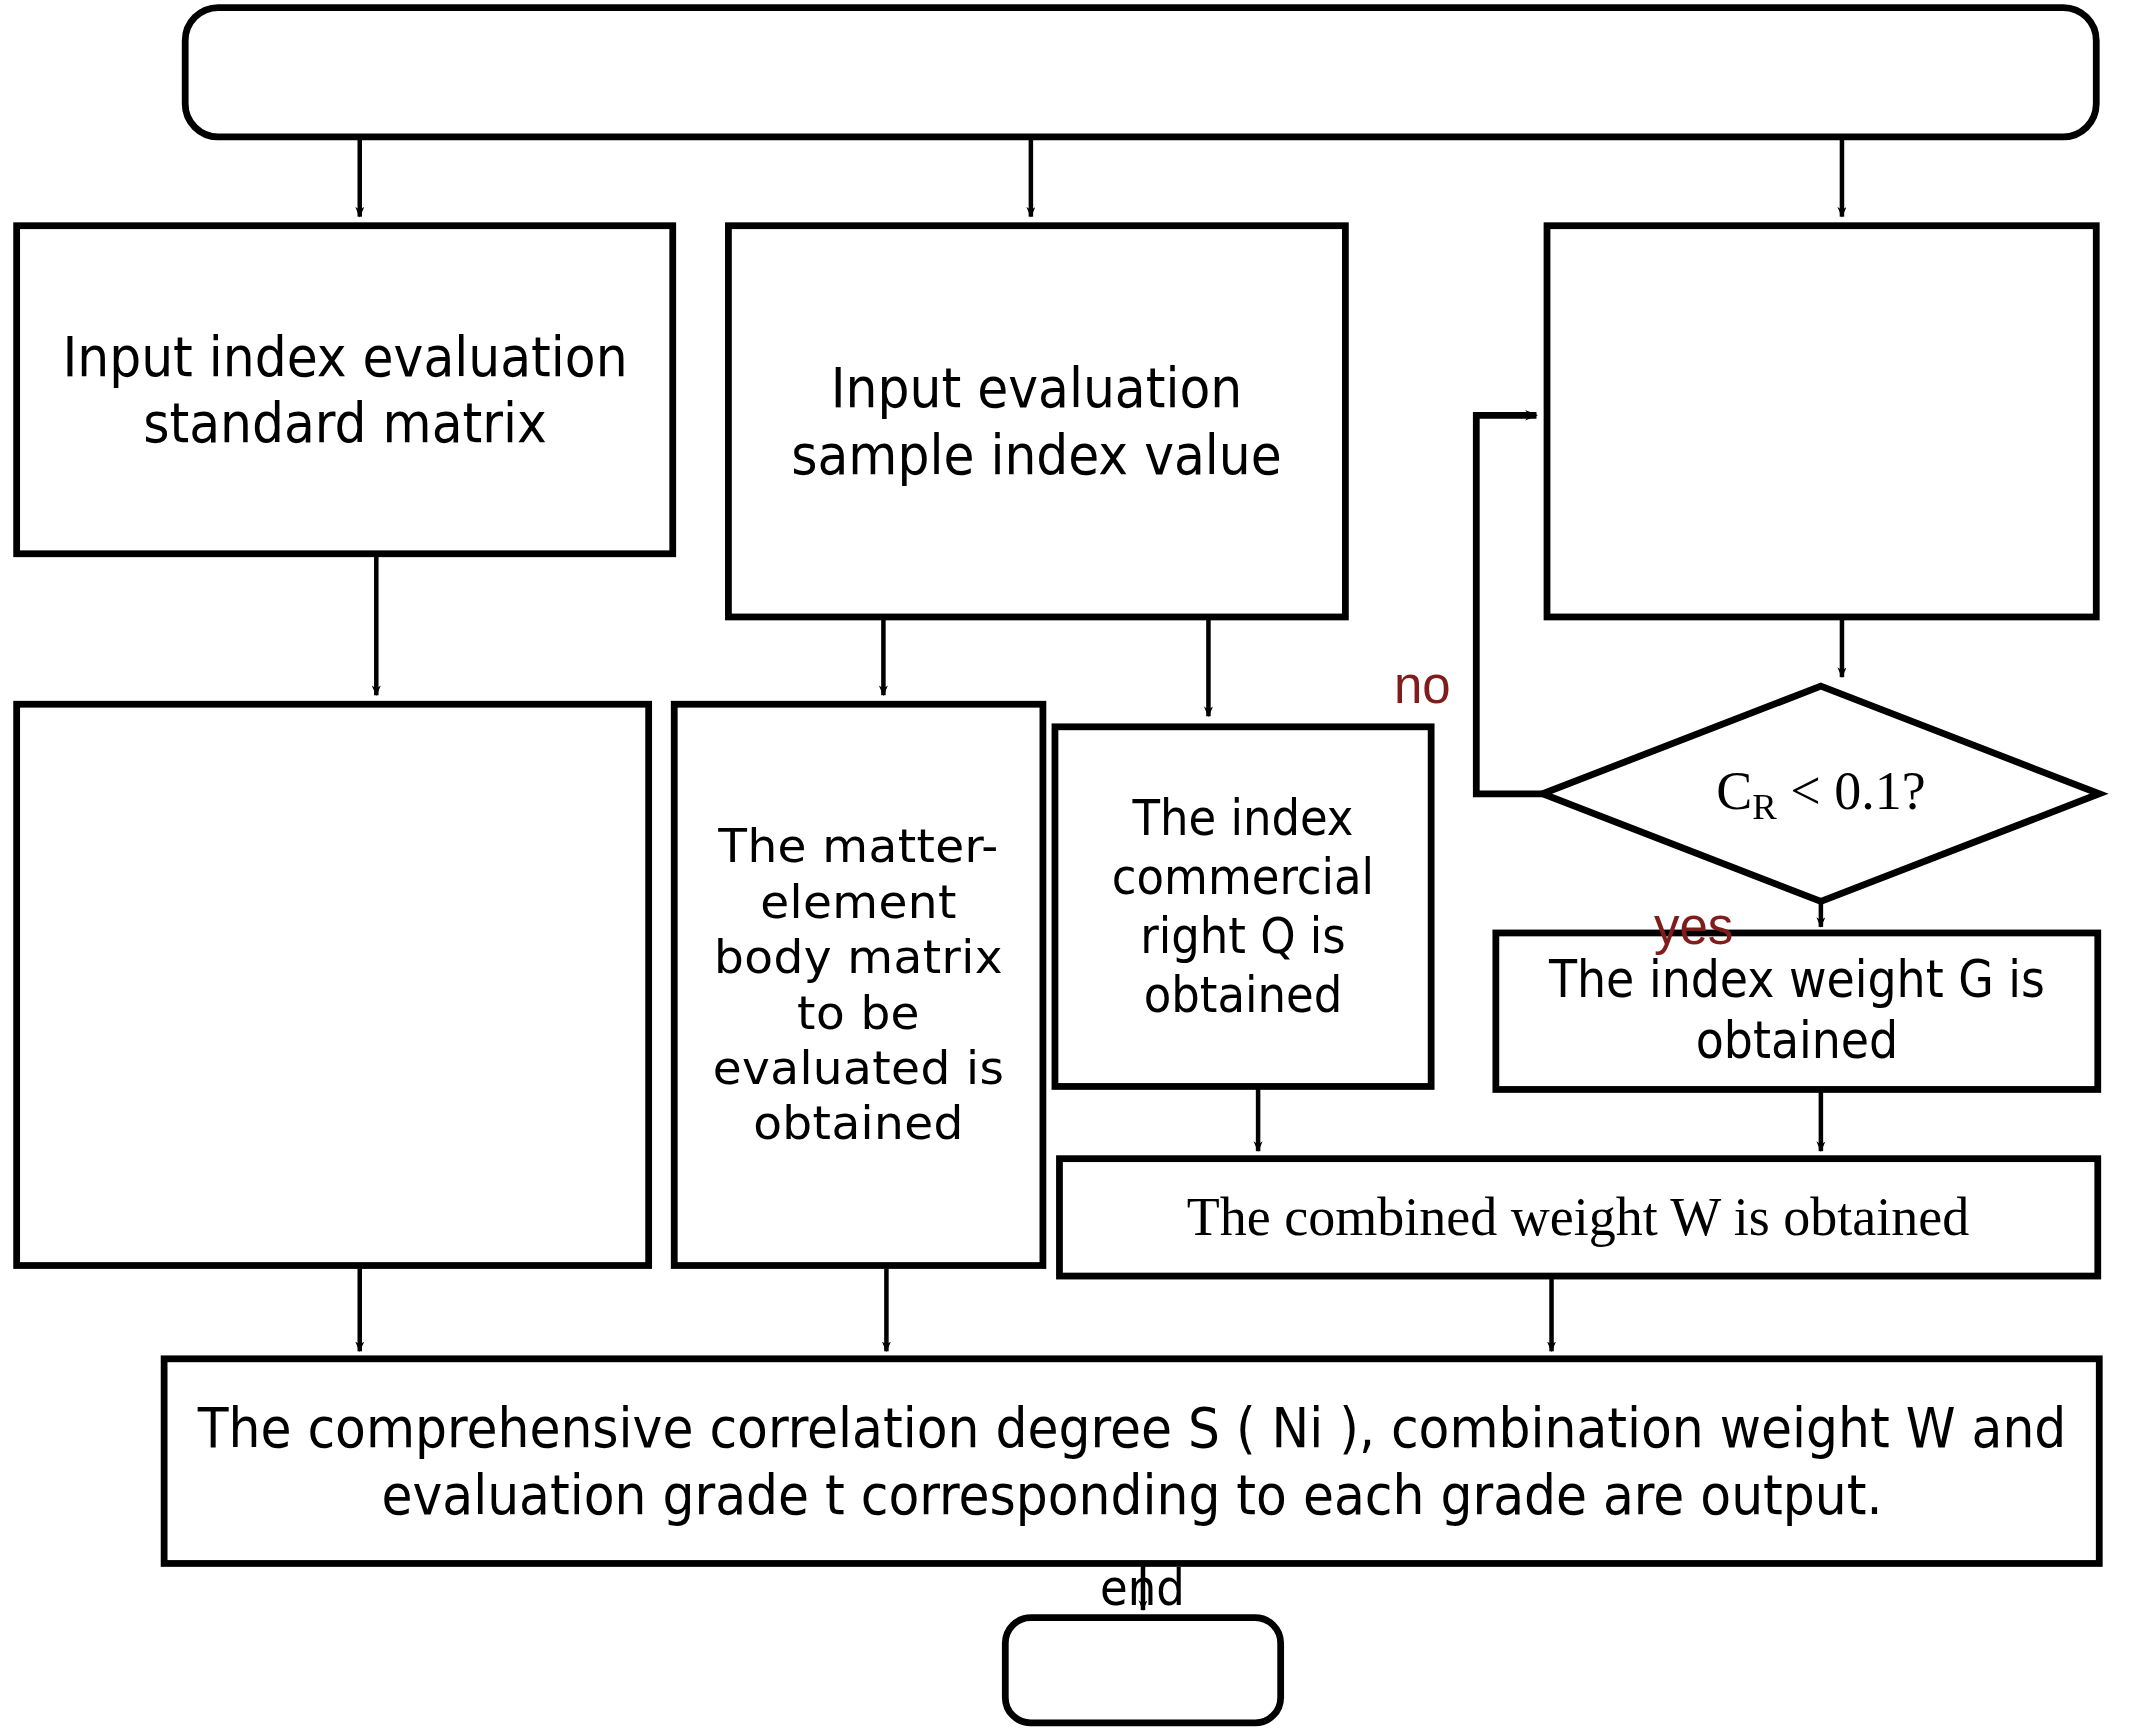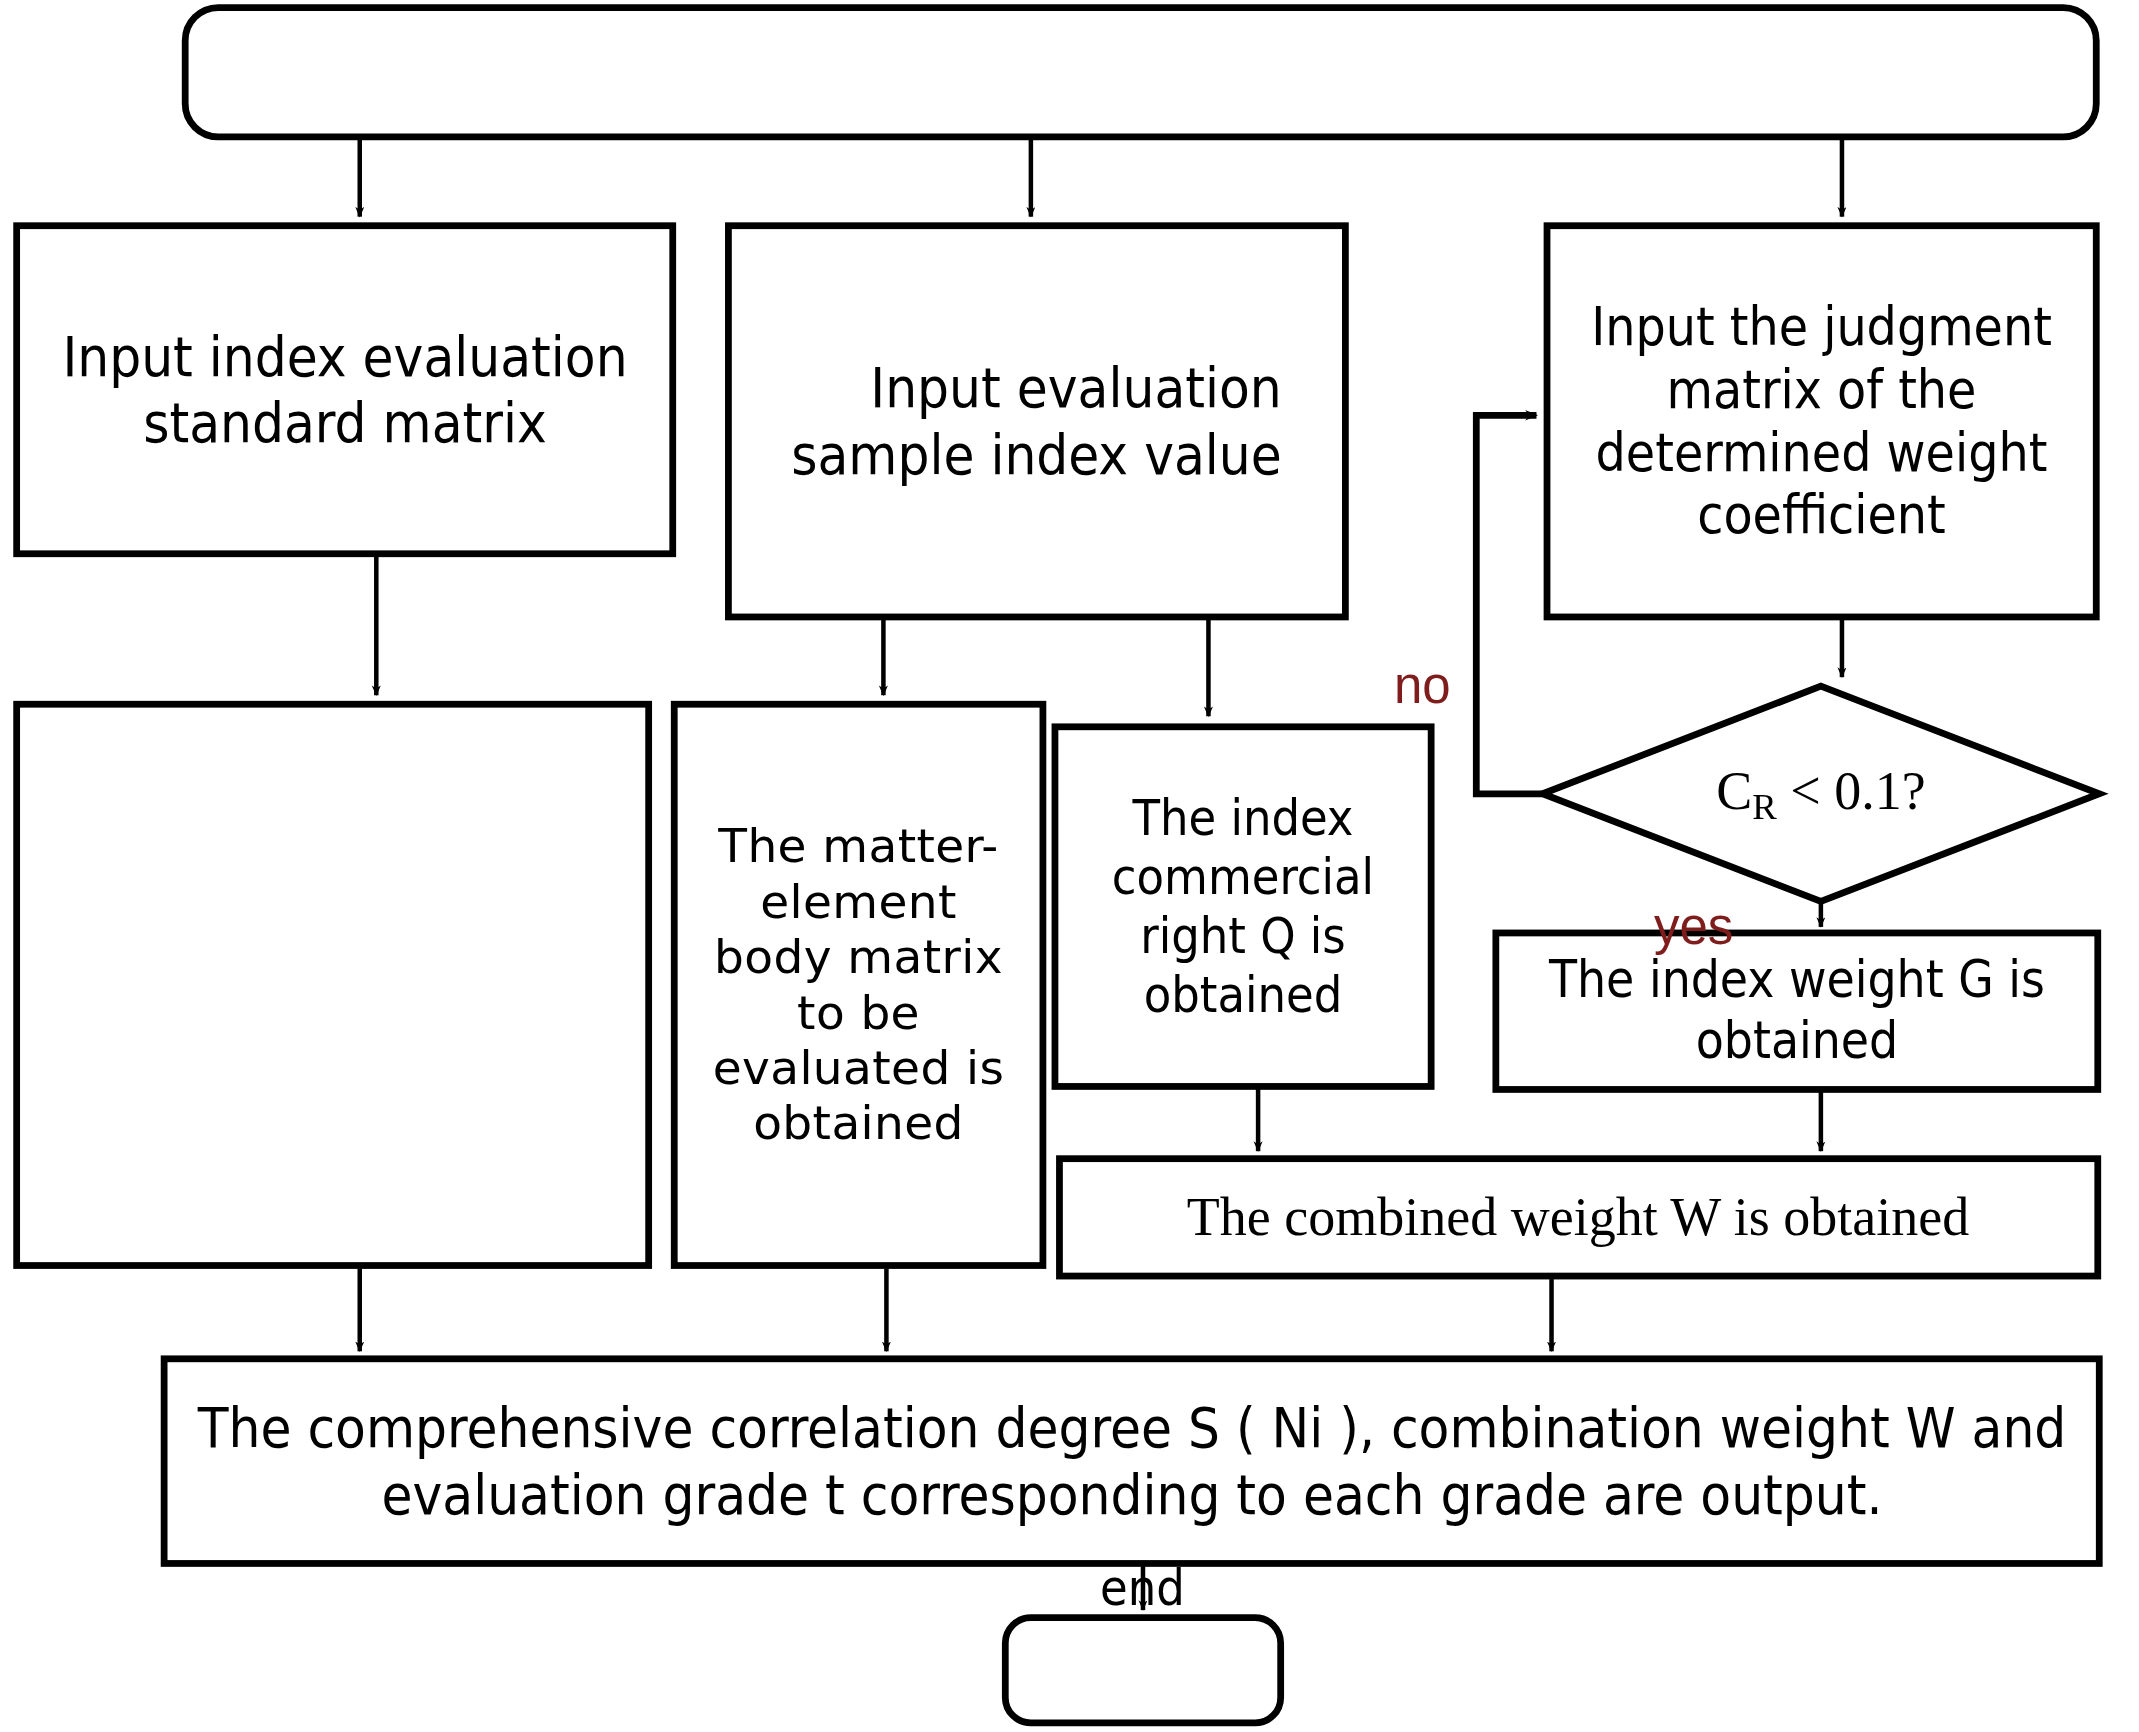--- a/index.html
+++ b/index.html
@@ -142,27 +142,23 @@
     <path class="conn" d="M1178,1686 L1178,1796" marker-end="url(#arrowhead)"></path>
     <path class="conn" d="M2062,1700 L2062,1796" marker-end="url(#arrowhead)"></path>
 
     <path class="conn" d="M1519,2080 L1519,2140" marker-end="url(#arrowhead)"></path>
   </svg>
 
 
   <div class="node-text f-narrow" style="left:32px; top:226px; width:626px; height:328px; font-size:56px;">Input index evaluation
 standard matrix</div>
 
-  <div class="node-text f-narrow" style="left:743px; top:226px; width:587px; height:391px; font-size:56px;text-align:right;">Input evaluation
+  <div class="node-text f-narrow" style="left:743px; top:226px; width:587px; height:391px; font-size:56px;">Input evaluation
 sample index value</div>
 
-  <div class="node-text f-narrow" style="left:1556px; top:226px; width:531px; height:391px; font-size:53px;">Input the judgment
-matrix of the
-determined weight
-coefficient</div>
 
 
   <div class="node-text f-geo" style="left:680px; top:704px; width:357px; height:561px; font-size:47px;">The matter-
 element
 body matrix
 to be
 evaluated is
 obtained</div>
 
   <div class="node-text f-narrow" style="left:1064px; top:727px; width:358px; height:360px; font-size:50px;">The index

